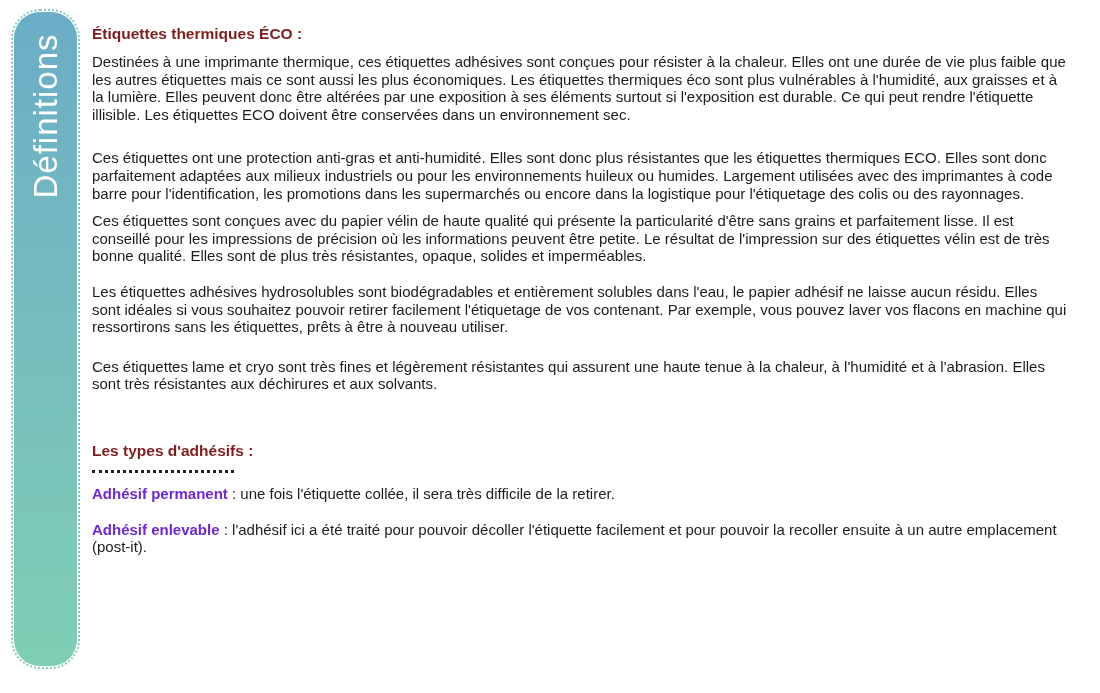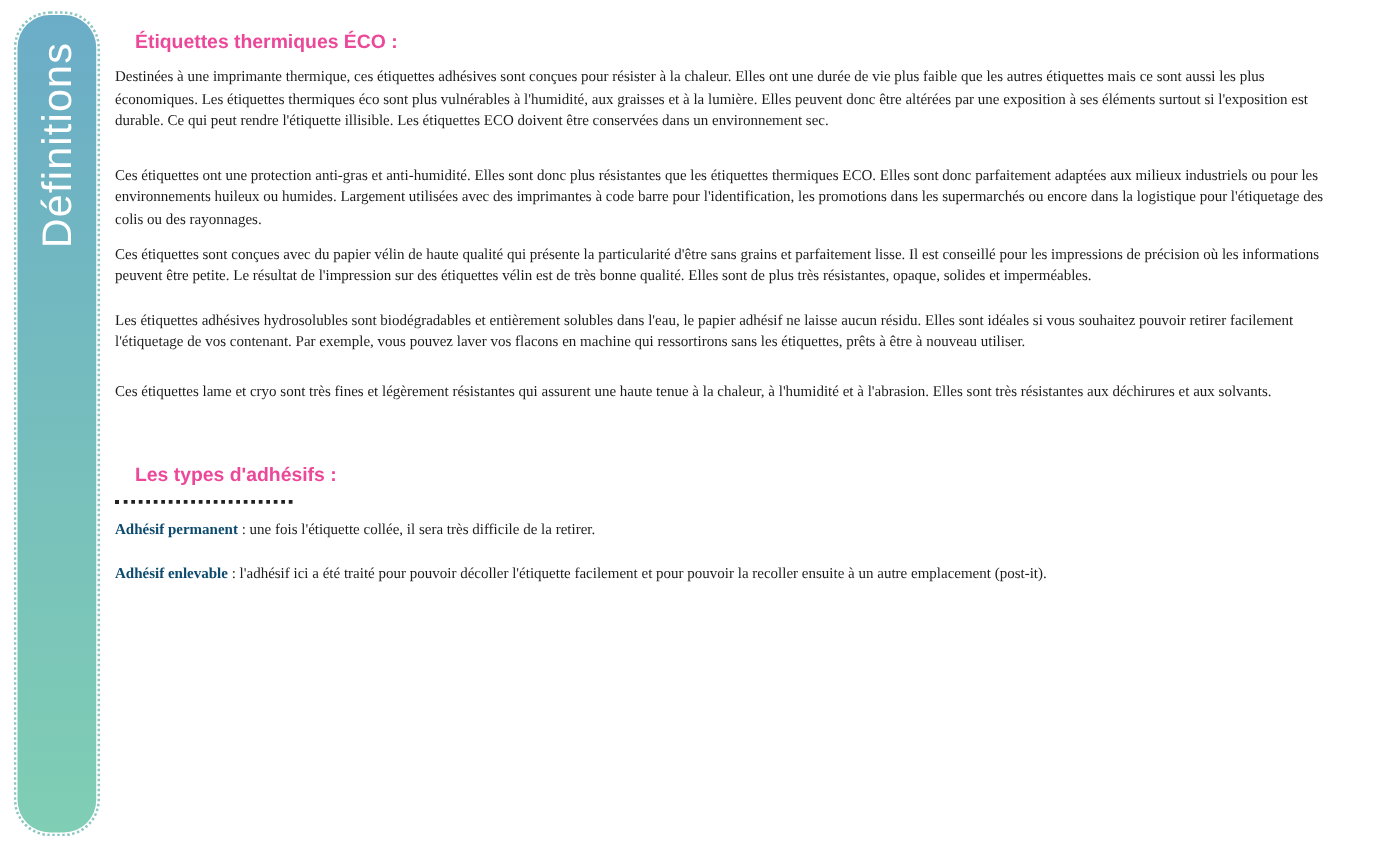--- a/index.html
+++ b/index.html
@@ -38,48 +38,47 @@
     font-weight: 400;
   }
   .content {
     position: absolute;
     left: 92px;
     top: 24px;
     right: 32px;
     color: #1c1c1c;
   }
   .sec-h {
-    margin: 0 0 10px 16px;
+    margin: 0 0 10px 0;
     font-size: 15.5px;
     line-height: 19px;
     font-weight: 700;
-    color: #ec4899;
+    color: #7f1d1d;
   }
   .sec-p {
     margin: 0;
-    font-size: 12px;
+    font-size: 15px;
     line-height: 17.6px;
     color: #1c1c1c;
-    font-family: Liberation Serif, serif;
   }
   .sec { margin: 0; }
   .sec.s2 { margin-top: 26px; }
   .sec.s3 { margin-top: 10px; }
   .sec.s4 { margin-top: 18px; }
   .sec.s5 { margin-top: 22px; }
   .sec.s6 { margin-top: 48px; }
   .dotted-rule {
     width: 142px;
     height: 0;
     border-top: 3px dotted #222222;
     margin: 3px 0 0 0;
   }
   .adhesive-line { margin-top: 12px; }
   .adhesive-line + .adhesive-line { margin-top: 18px; }
-  .term { font-weight: 700; color: #0c4a6e; }
+  .term { font-weight: 700; color: #6d28d9; }
 </style>
 </head>
 <body>
 
 <div class="page">
 
   <div class="sidebar" style="--grad-top: #6badc7; --grad-bottom: #80ceb4;">
     <span class="sidebar-label">Définitions</span>
   </div>
 

